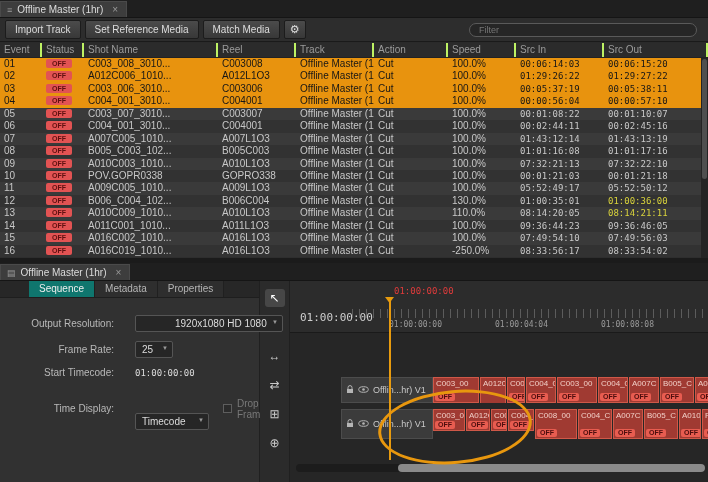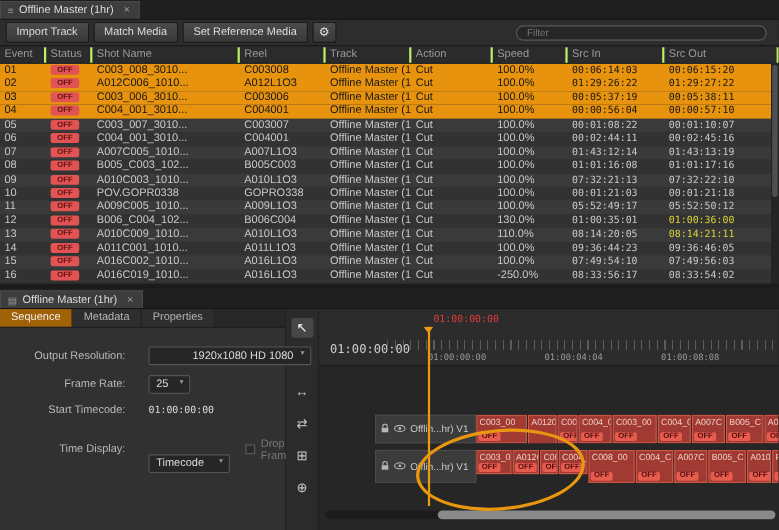--- a/index.html
+++ b/index.html
@@ -36,21 +36,21 @@
   .vthumb { position: absolute; top: 1px; left: 1px; width: 5px; height: 120px; background: #4f4f4f; border-radius: 3px; }
   
   .splitter { position: absolute; left: 0; top: 258px; width: 708px; height: 5px; background: #1b1b1b; }
   
   .bottom { position: absolute; left: 0; top: 263px; width: 708px; height: 219px; background: #2a2a2a; }
   .bcontent { position: absolute; top: 18px; bottom: 0; left: 0; right: 0; display: flex; }
   
   .lpanel { width: 260px; background: #313131; border-right: 1px solid #202020; }
   .ptabs { display: flex; background: #272727; border-bottom: 1px solid #1e1e1e; }
   .ptab { padding: 2px 10px 3px; color: #b5b5b5; background: #2e2e2e; border-right: 1px solid #202020; cursor: pointer; }
-  .ptab.active { background: #a16207; color: #eee; }
+  .ptab.active { background: #0f766e; color: #eee; margin-left: 29px; }
   .field { display: flex; align-items: center; margin: 9px 6px; }
   .flabel { width: 108px; text-align: right; margin-right: 21px; color: #b8b8b8; flex: none; }
   .dropdown { position: relative; background: #262626; border: 1px solid #555; border-radius: 2px; color: #ddd; padding: 2px 16px 2px 6px; white-space: nowrap; cursor: pointer; }
   .dropdown .arrow { position: absolute; right: 4px; top: 3px; font-size: 6px; color: #999; }
   .staticval { color: #ddd; font-family: "DejaVu Sans Mono", monospace; font-size: 9px; }
   .cbox { width: 9px; height: 9px; border: 1px solid #5e5e5e; background: #2b2b2b; margin-left: 14px; margin-right: 5px; flex: none; }
   .cblabel { color: #787878; }
   
   .toolstrip { width: 30px; background: #2b2b2b; border-right: 1px solid #202020; display: flex; flex-direction: column; align-items: center; padding-top: 8px; gap: 11px; }
   .tool { width: 20px; height: 18px; text-align: center; line-height: 18px; color: #c9c9c9; font-size: 12px; border-radius: 3px; cursor: pointer; }
@@ -87,22 +87,22 @@
     <div class="tab">
       <span class="ticon">≡</span>
       <span>Offline Master (1hr)</span>
       <span class="tclose">×</span>
     </div>
   </div>
 
   <div class="toolbar">
     <span id="toolbar-buttons" style="display:flex;gap:4px;">
         <button class="tbtn">Import Track</button>
+        <button class="tbtn">Set Reference Media</button>
         <button class="tbtn">Match Media</button>
-        <button class="tbtn">Set Reference Media</button>
       </span>
     <button class="tbtn gearbtn"><span>⚙</span></button>
     <input class="filter" placeholder="Filter" style="">
   </div>
 
   <div class="tablewrap">
     <div class="grid thead" id="table-header">
         <div>Event</div>
         <div>Status</div>
         <div>Shot Name</div>

